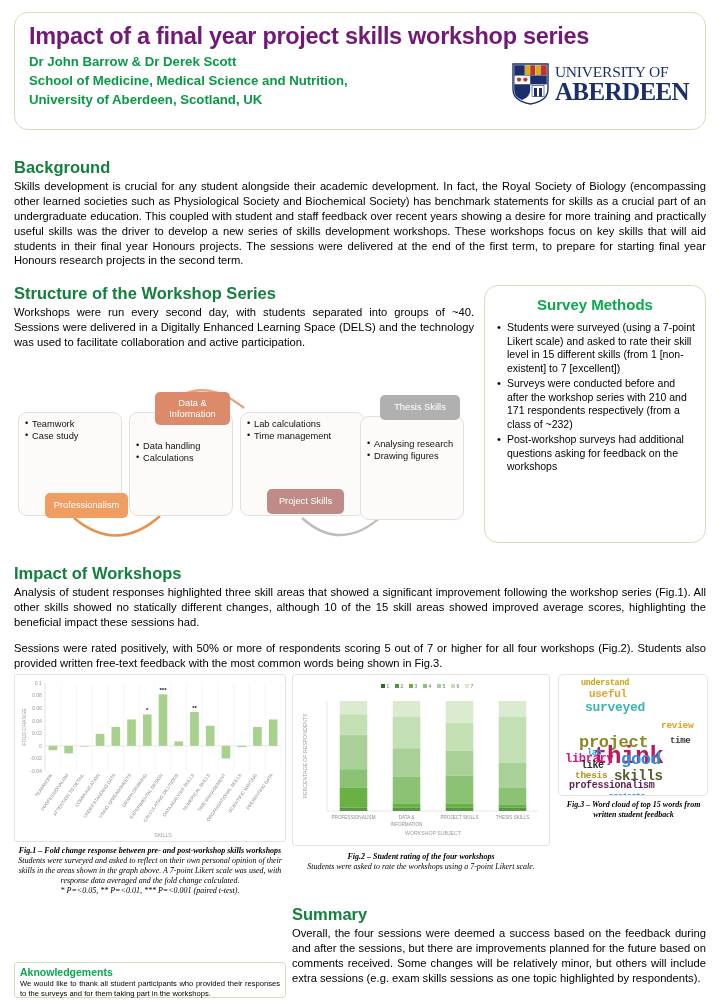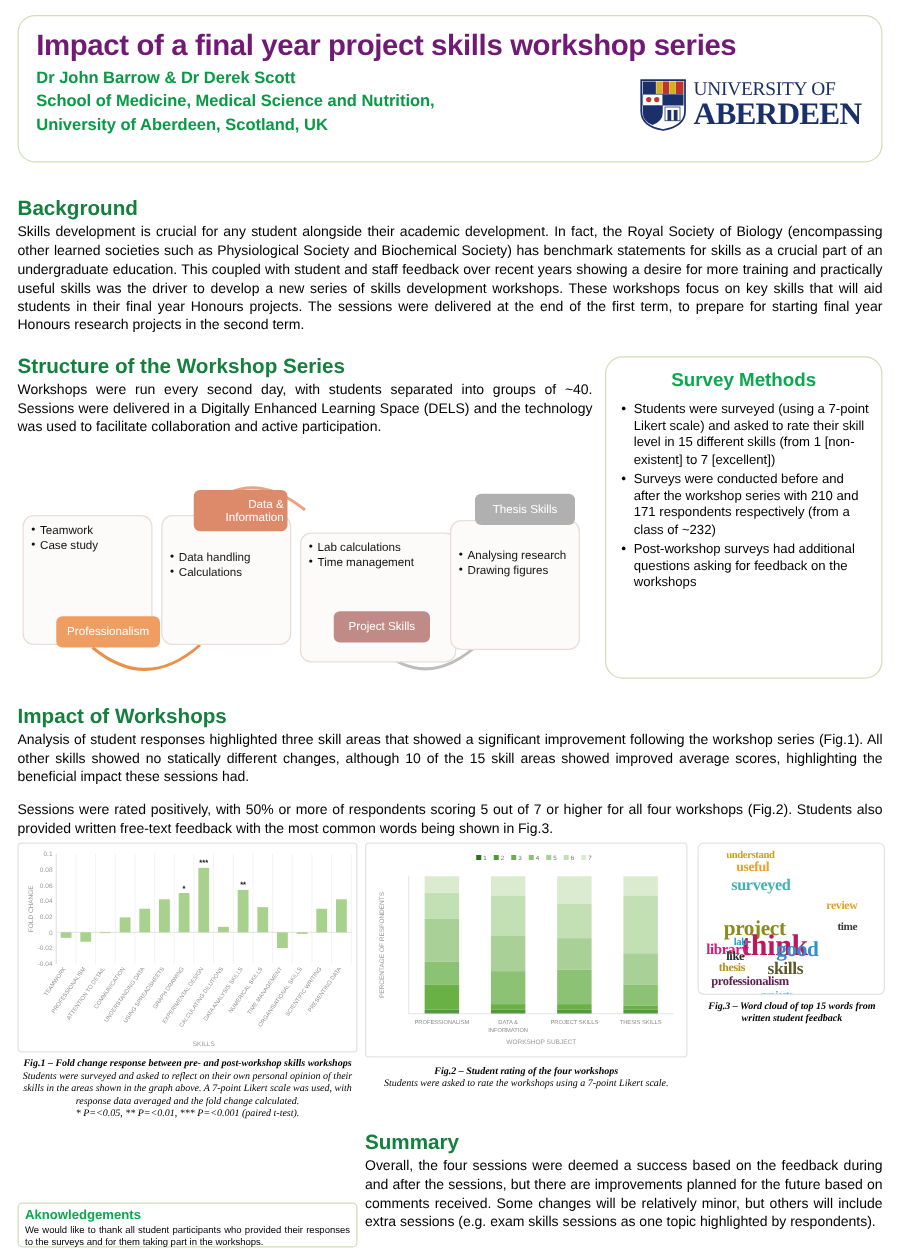--- a/index.html
+++ b/index.html
@@ -60,21 +60,21 @@
     position:absolute;background:#fdfbfa;border:1px solid #e8ded9;border-radius:9px;
     box-sizing:border-box;padding:6px 5px 4px 6px;
   }
   .card ul{margin:0;padding:0;list-style:none;}
   .card li{
     font-size:9.3px;line-height:1.27;padding-left:7px;position:relative;color:#111;
   }
   .card li:before{content:"\2022";position:absolute;left:0;top:-1px;}
   .tab{
     position:absolute;border-radius:5px;color:#fff;font-size:9.3px;
-    display:flex;align-items:center;justify-content:center;text-align:right;
+    display:flex;align-items:center;justify-content:center;text-align:center;
     line-height:1.1;padding:2px 3px;box-sizing:border-box;
   }
 
   
   .fig1-box{
     position:absolute;left:14px;top:674px;width:272px;height:168px;
     border:1px solid #e3e3e3;border-radius:3px;background:#fff;box-sizing:border-box;
   }
   .fig2-box{
     position:absolute;left:292px;top:674px;width:258px;height:172px;
@@ -101,21 +101,21 @@
   .ack-text{font-size:7.6px;line-height:1.3;text-align:justify;}
 
   
   .axis-label{font-size:5.2px;fill:#9a9a9a;font-family:"Liberation Sans",sans-serif;}
   .tick-txt{font-size:5.2px;fill:#9a9a9a;font-family:"Liberation Sans",sans-serif;}
   .xlab{font-size:4.6px;fill:#8d8d8d;font-family:"Liberation Sans",sans-serif;}
   .sig{font-size:6px;fill:#111;font-family:"Liberation Sans",sans-serif;font-weight:bold;}
   .leg-txt{font-size:5px;fill:#6e6e6e;font-family:"Liberation Sans",sans-serif;}
 
   .wc-word{position:absolute;font-weight:bold;white-space:nowrap;
-    font-family:Liberation Serif, serif;line-height:1;letter-spacing:-.3px;}
+    font-family:Liberation Mono, monospace;line-height:1;letter-spacing:-.3px;}
 </style>
 </head>
 <body>
 
 <div class="poster">
 
   <div class="header">
     <div class="title">Impact of a final year project skills workshop series</div>
     <div class="author">Dr John Barrow &amp; Dr Derek Scott</div>
     <div class="affil">School of Medicine, Medical Science and Nutrition,</div>
@@ -175,21 +175,21 @@
     <div class="card" style="left:117px;top:44px;width:104px;height:104px;">
       <ul style="margin-top:22px;">
         <li>Data handling</li>
         <li>Calculations</li>
       </ul>
     </div>
     <div class="tab" style="left:143px;top:24px;width:75px;height:33px;background:#dd8a6b;flex-direction:column;">
       <span>Data &amp; Information</span>
     </div>
 
-    <div class="card" style="left:228px;top:58px;width:125px;height:104px;">
+    <div class="card" style="left:228px;top:44px;width:125px;height:104px;">
       <ul>
         <li>Lab calculations</li>
         <li>Time management</li>
       </ul>
     </div>
     <div class="tab" style="left:255px;top:121px;width:77px;height:25px;background:#c08b86;">
       <span>Project Skills</span>
     </div>
 
     <div class="card" style="left:348px;top:48px;width:104px;height:104px;">

